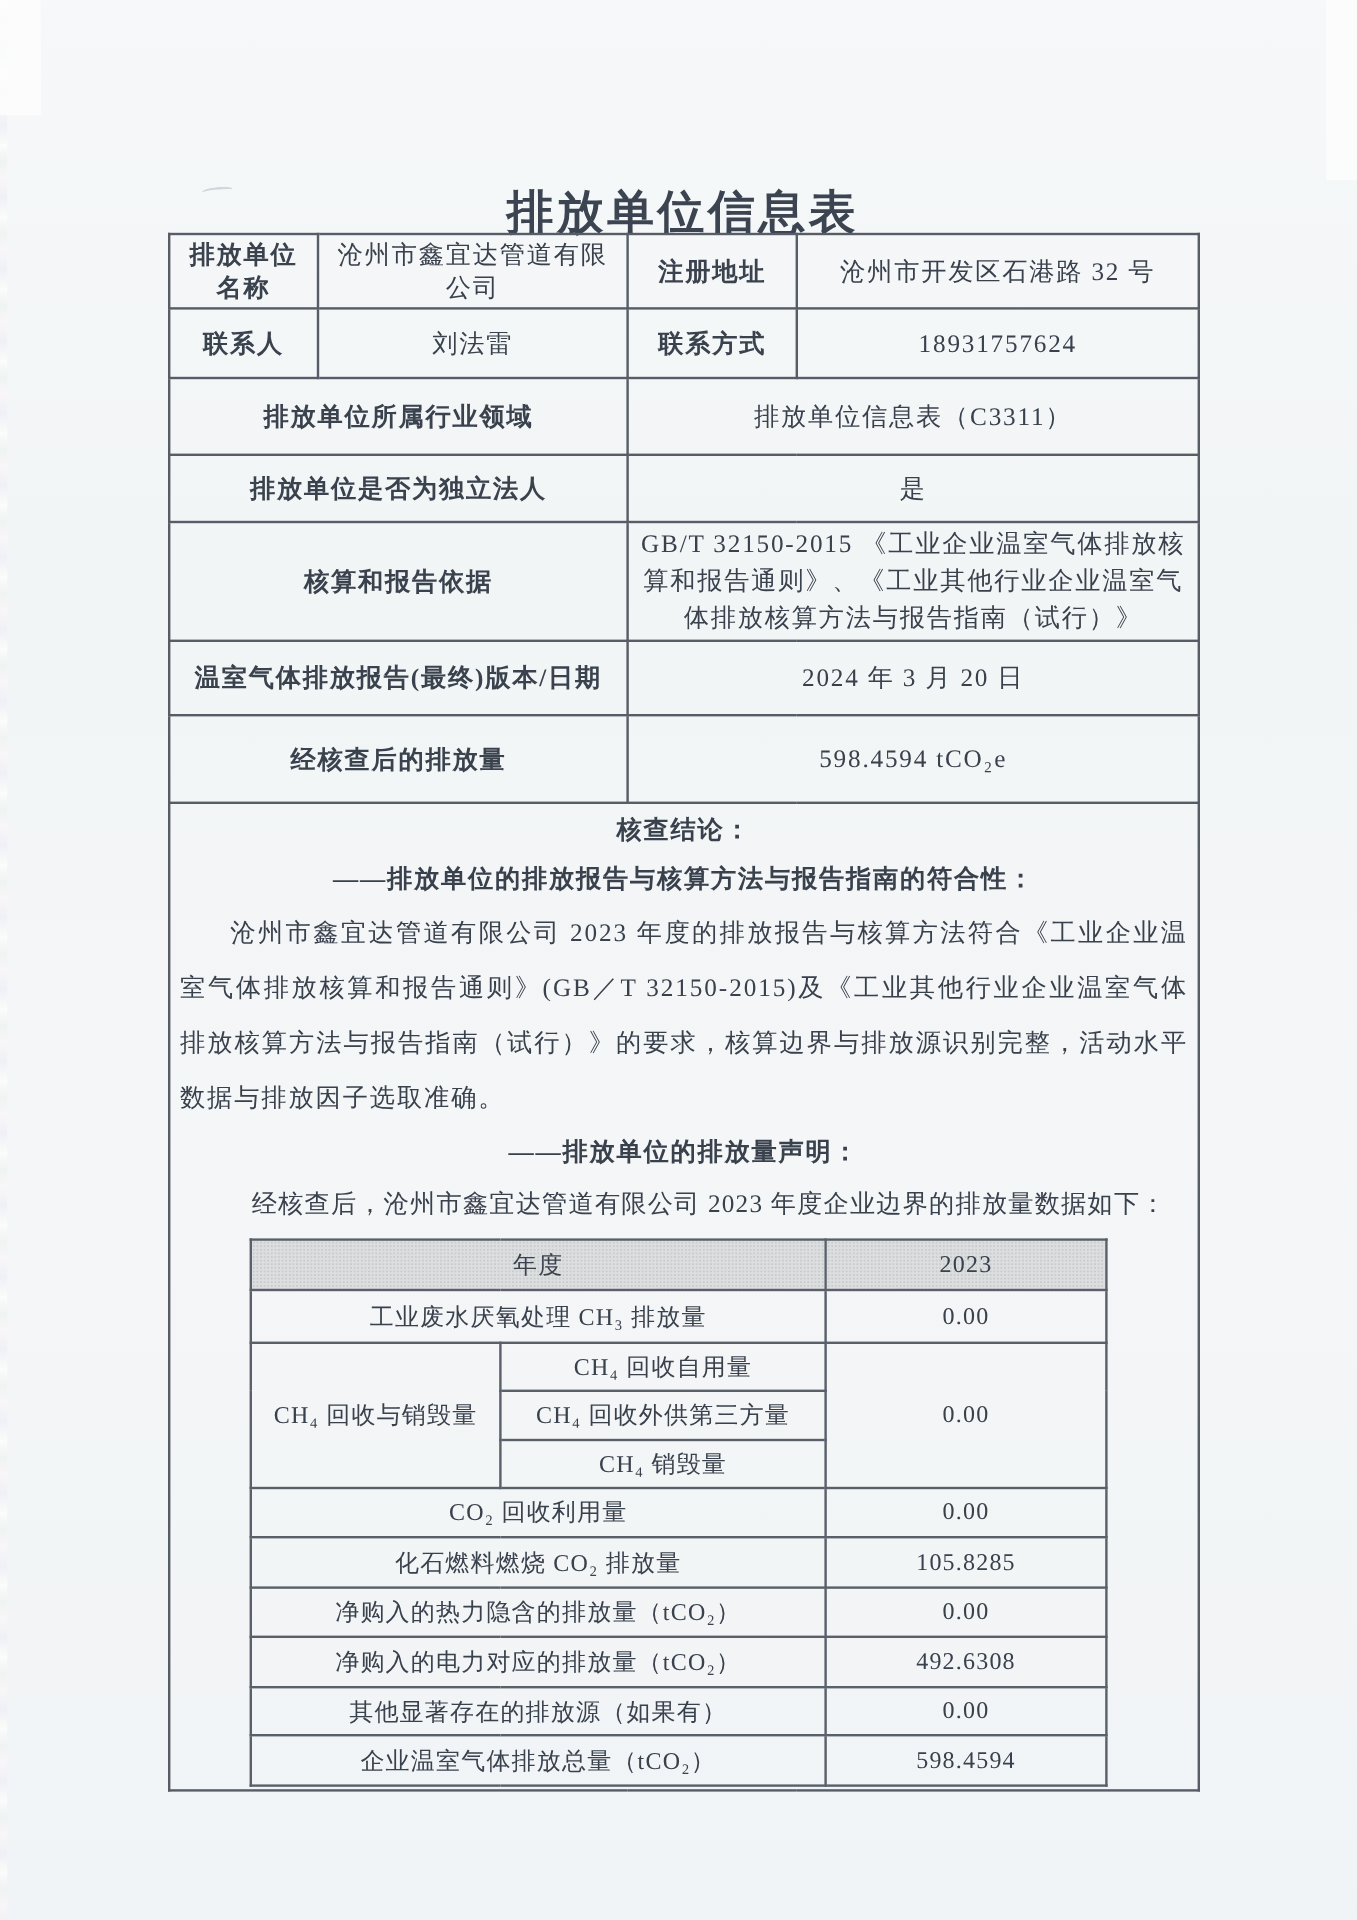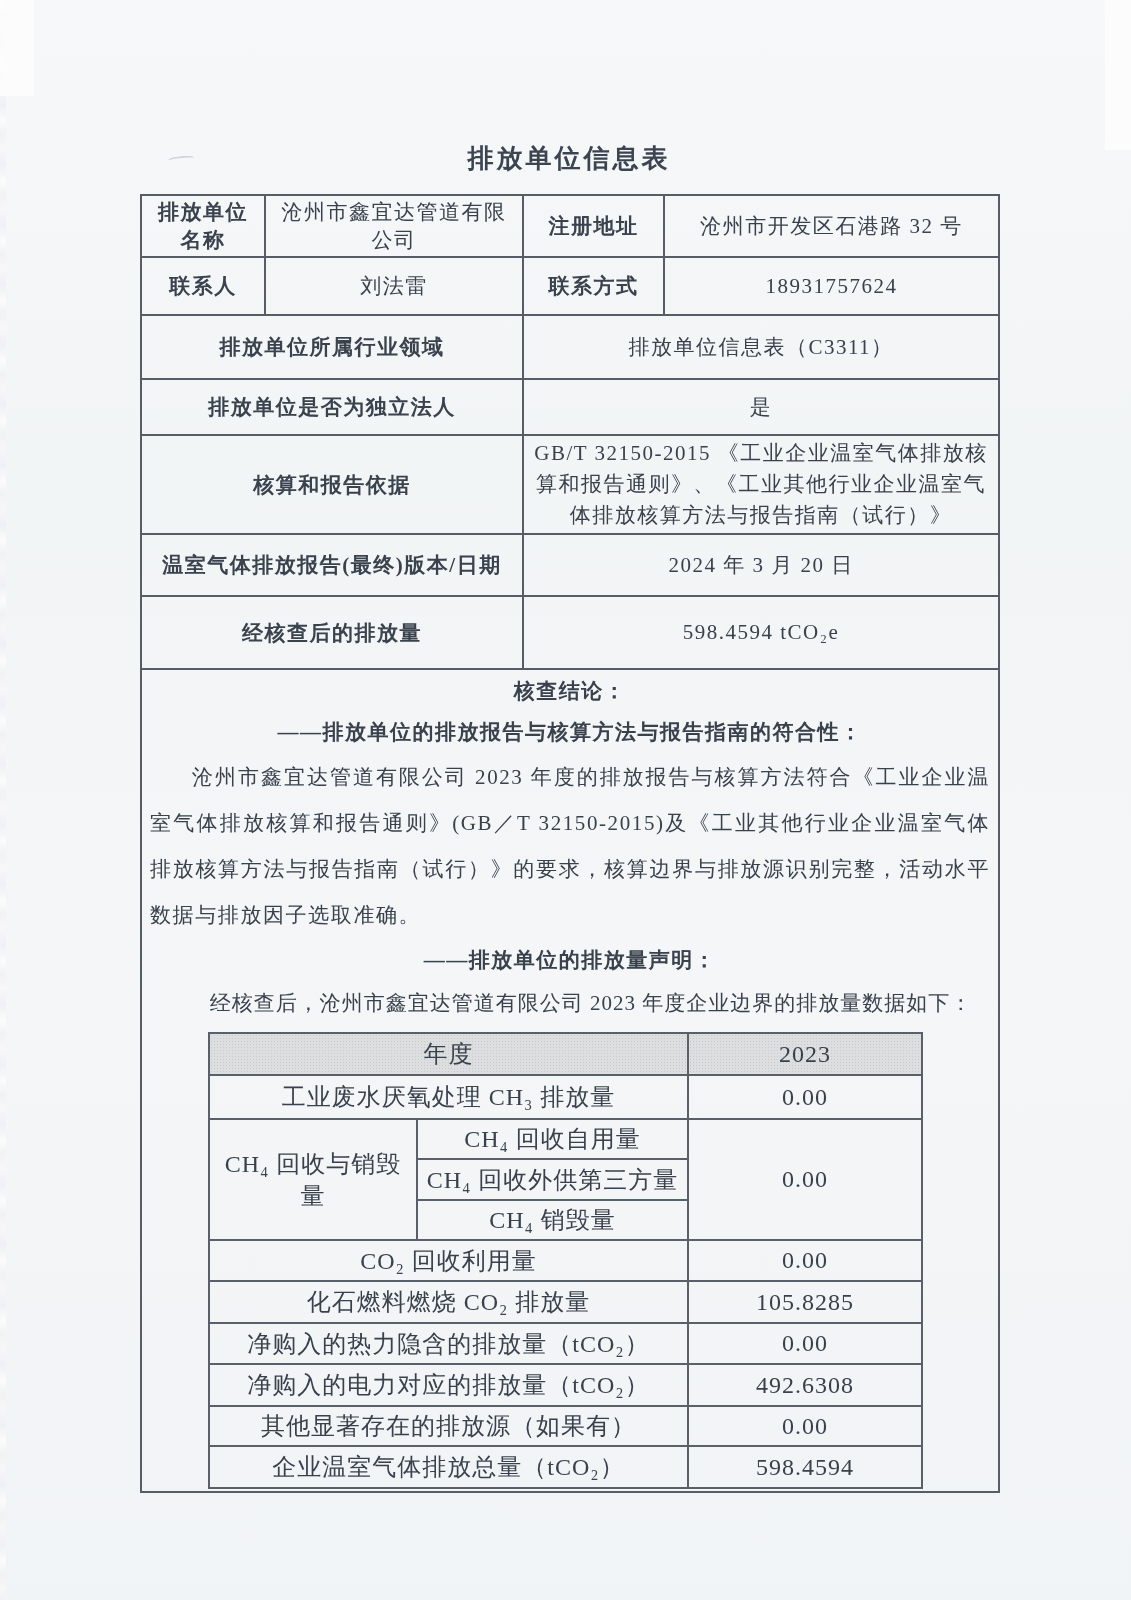--- a/index.html
+++ b/index.html
@@ -36,21 +36,21 @@
     border-radius: 60% 40% 50% 50%;
     transform: rotate(-4deg);
     opacity: .8;
   }
   .doc-title {
     position: absolute;
     top: 124px;
     left: 140px;
     width: 858px;
     text-align: center;
-    font-size: 26px;
+    font-size: 39px;
     font-weight: bold;
     letter-spacing: 3px;
     color: #3b4450;
   }
   table.main {
     position: absolute;
     top: 194px;
     left: 140px;
     width: 858px;
     border-collapse: collapse;
@@ -93,21 +93,21 @@
     margin: 0;
     text-indent: 2em;
     line-height: 42px;
     letter-spacing: 1px;
   }
   table.emis {
     margin: 8px 0 0 58px;
     border-collapse: collapse;
     table-layout: fixed;
     width: 713px;
-    font-size: 24px;
+    font-size: 20px;
   }
   table.emis td {
     border: 2px solid #596069;
     padding: 0 6px;
     text-align: center;
     vertical-align: middle;
     letter-spacing: 1px;
   }
   table.emis td.hdr {
     background-color: #dcdedf;

